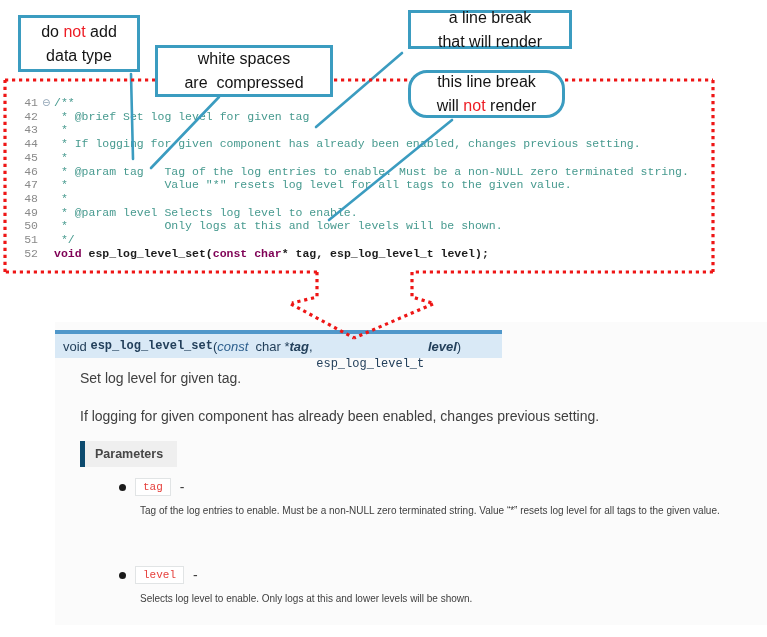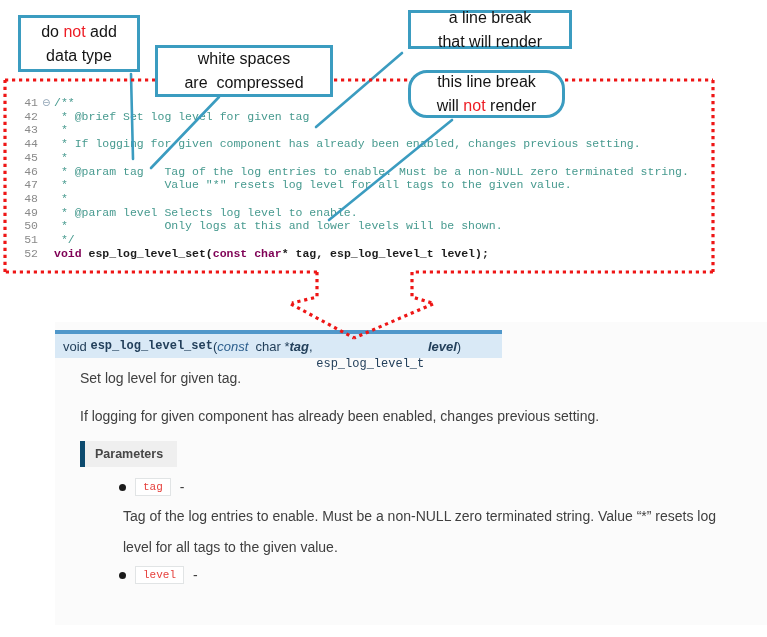--- a/index.html
+++ b/index.html
@@ -47,21 +47,21 @@
   #doc-paragraph{position:absolute;left:25px;top:86px;font-size:14px;}
   #params-heading{position:absolute;left:25px;top:119px;background:#efefef;
                   border-left:5px solid #0c4a6e;padding:6px 14px 6px 10px;
                   font-weight:bold;font-size:12.5px;color:#474747;}
   .param-row{position:absolute;left:64px;display:flex;align-items:center;gap:9px;font-size:14px;}
   #param-row-0{top:156px;}
   #param-row-1{top:244px;}
   .bullet{width:7px;height:7px;border-radius:50%;background:#1a1a1a;flex:none;}
   .chip{font-family:"Liberation Mono","DejaVu Sans Mono",monospace;font-size:11px;
         color:#e6413d;background:#ffffff;border:1px solid #e1e4e5;padding:2px 7px;}
-  .param-desc{position:absolute;left:68px;width:610px;font-size:14px;line-height:31px;}
+  .param-desc{position:absolute;left:85px;width:610px;font-size:10px;line-height:19px;}
   #param-desc-0{top:179px;}
   #param-desc-1{top:267px;}
 </style>
 </head>
 <body>
 
 <div id="stage">
 
   <div class="callout" id="callout-0">
       <div class="callout-line"><span>do </span><span class="red">not</span><span> add</span></div>
@@ -119,20 +119,21 @@
       <span class="chip" id="param-name-0">tag</span>
       <span id="param-sep-0">-</span>
     </div>
     <div class="param-desc" id="param-desc-0">Tag of the log entries to enable. Must be a non-NULL zero terminated string. Value “*” resets log level for all tags to the given value.</div>
 
     <div class="param-row" id="param-row-1">
       <span class="bullet"></span>
       <span class="chip" id="param-name-1">level</span>
       <span id="param-sep-1">-</span>
     </div>
+    <div class="param-desc" id="param-desc-1">Selects log level to enable. Only logs at this and lower levels will be shown.</div>
   </div>
 
   <svg id="overlay" width="767" height="637" viewBox="0 0 767 637">
     <g stroke="#3b9cc0" stroke-width="2.6" stroke-linecap="round" fill="none">
       <path d="M131,74 L133,159"></path>
       <path d="M219,97 L151,168"></path>
       <path d="M402,53 L316,127"></path>
       <path d="M452,120 L329,220"></path>
     </g>
     <g stroke="#ee1616" stroke-width="3.2" stroke-dasharray="3.2 3.8" fill="none">

